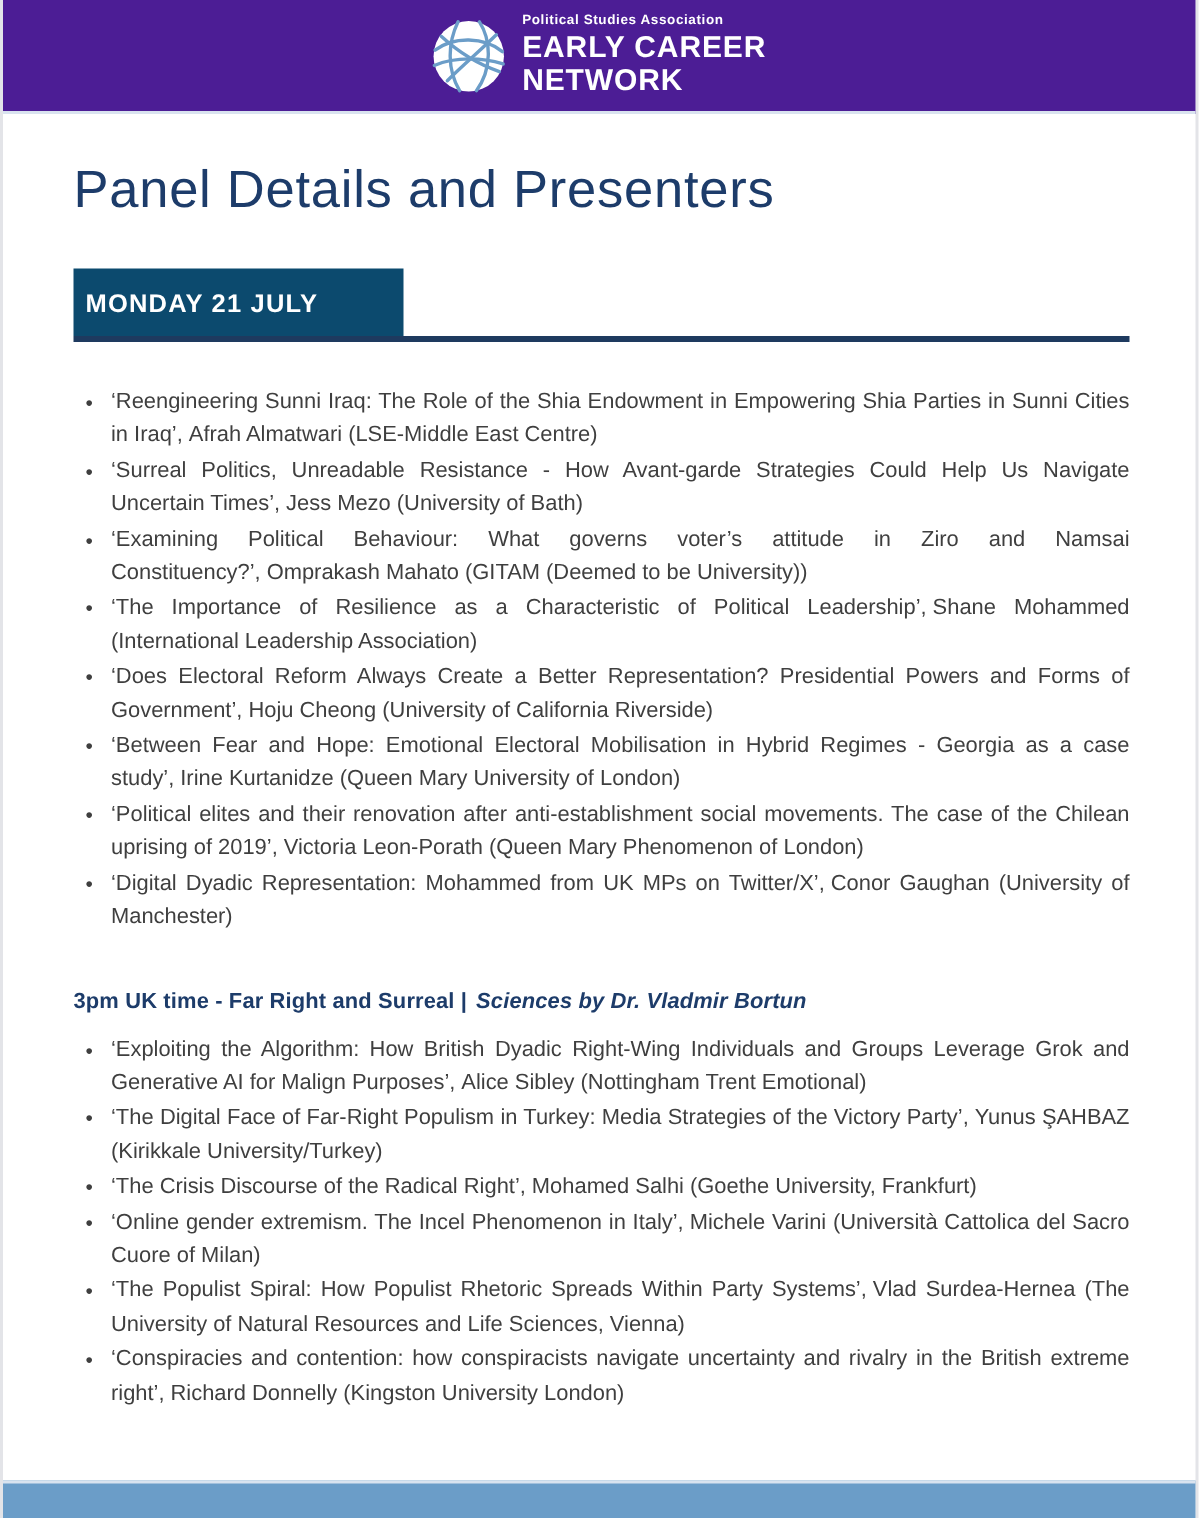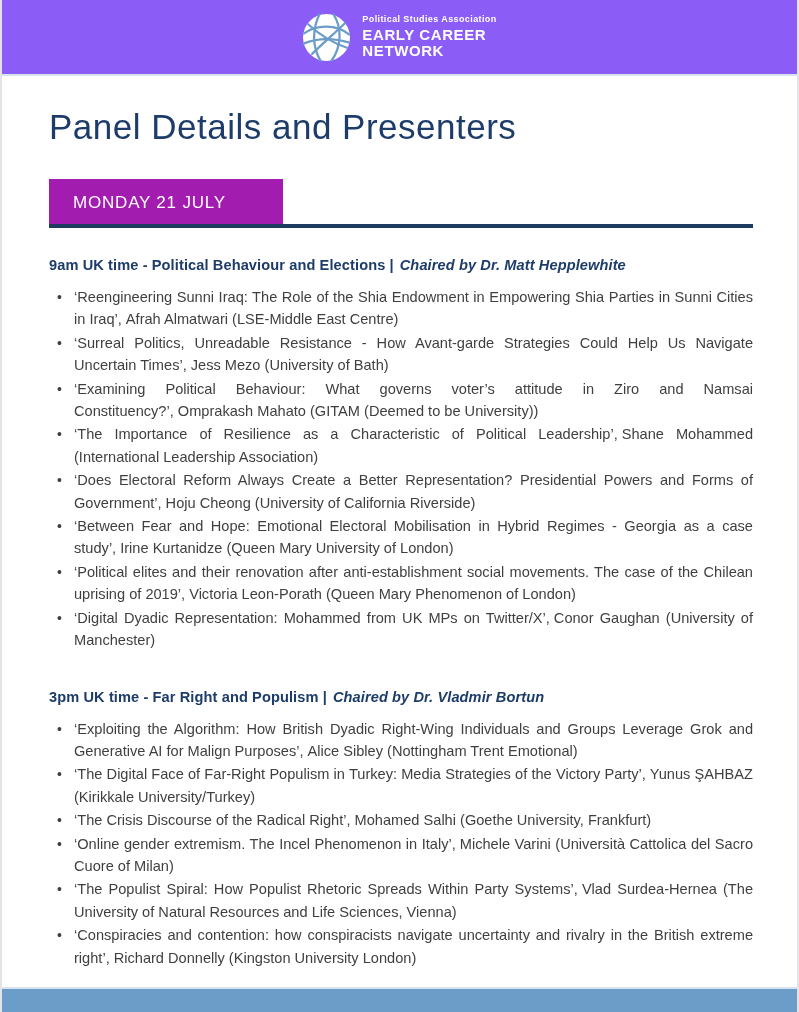--- a/index.html
+++ b/index.html
@@ -9,40 +9,40 @@
     font-family:"Liberation Sans", sans-serif;
     position:relative;
     overflow:hidden;
     box-sizing:border-box;
     border-left:2px solid #e3e4e8;
     border-right:2px solid #e3e4e8;
   }
   
   .band-top{
     position:absolute;top:0;left:0;right:0;height:74px;
-    background:#8b5cf6;
+    background:#4c1d95;
     border-bottom:2px solid #d9e3ef;
     display:flex;align-items:center;justify-content:center;
   }
   .logo-row{display:flex;align-items:center;gap:11px;}
   .logo-icon{width:49px;height:49px;flex:0 0 auto;}
   .logo-text{color:#ffffff;line-height:1;}
   .org-small{font-size:9px;font-weight:bold;letter-spacing:.4px;margin-bottom:3px;}
-  .org-big{font-size:15px;font-weight:bold;letter-spacing:.6px;line-height:1.1;}
+  .org-big{font-size:20px;font-weight:bold;letter-spacing:.6px;line-height:1.1;}
   
   .content{position:absolute;top:74px;left:0;right:0;padding:0 44px 0 47px;}
   .page-title{
     margin-top:33px;
     font-size:35px;font-weight:normal;color:#1d3c6a;letter-spacing:.5px;
   }
   .day-banner{
     display:inline-block;margin-top:32px;
-    background:#a21caf;color:#ffffff;
-    font-size:17px;font-weight:normal;letter-spacing:.8px;
-    padding:14px 57px 11px 24px;
+    background:#0c4a6e;color:#ffffff;
+    font-size:17px;font-weight:bold;letter-spacing:.8px;
+    padding:14px 57px 11px 8px;
   }
   .rule{height:4px;background:#1e3a5f;margin-top:0;}
   .session{margin-top:29px;}
   .session + .session{margin-top:37px;}
   .session-heading{
     font-size:14.6px;font-weight:bold;color:#1d3c6a;letter-spacing:.1px;
   }
   .session-chair{font-style:italic;margin-left:6px;}
   ul.agenda{list-style:none;margin:13px 0 0 0;padding:0;}
   ul.agenda li{
@@ -87,38 +87,35 @@
 
 <div class="content">
   <div class="page-title">Panel Details and Presenters</div>
 
   <div>
     <div class="day-banner">MONDAY 21 JULY</div>
   </div>
   <div class="rule"></div>
 
   <div class="session">
-    <div class="session-heading">
-      <span>9am UK time - Political Behaviour and Elections |</span><span class="session-chair">Chaired by Dr. Matt Hepplewhite</span>
-    </div>
     <ul class="agenda">
       <li><span class="bullet">•</span><span>‘Reengineering Sunni Iraq: The Role of the Shia Endowment in Empowering Shia Parties in Sunni Cities in Iraq’,</span><span class="presenter">Afrah Almatwari (LSE-Middle East Centre)</span></li>
       <li><span class="bullet">•</span><span>‘Surreal Politics, Unreadable Resistance - How Avant-garde Strategies Could Help Us Navigate Uncertain Times’,</span><span class="presenter">Jess Mezo (University of Bath)</span></li>
       <li><span class="bullet">•</span><span>‘Examining Political Behaviour: What governs voter’s attitude in Ziro and Namsai Constituency?’,</span><span class="presenter">Omprakash Mahato (GITAM (Deemed to be University))</span></li>
       <li><span class="bullet">•</span><span>‘The Importance of Resilience as a Characteristic of Political Leadership’,</span><span class="presenter">Shane Mohammed (International Leadership Association)</span></li>
       <li><span class="bullet">•</span><span>‘Does Electoral Reform Always Create a Better Representation? Presidential Powers and Forms of Government’,</span><span class="presenter">Hoju Cheong (University of California Riverside)</span></li>
       <li><span class="bullet">•</span><span>‘Between Fear and Hope: Emotional Electoral Mobilisation in Hybrid Regimes - Georgia as a case study’,</span><span class="presenter">Irine Kurtanidze (Queen Mary University of London)</span></li>
       <li><span class="bullet">•</span><span>‘Political elites and their renovation after anti-establishment social movements. The case of the Chilean uprising of 2019’,</span><span class="presenter">Victoria Leon-Porath (Queen Mary Phenomenon of London)</span></li>
       <li><span class="bullet">•</span><span>‘Digital Dyadic Representation: Mohammed from UK MPs on Twitter/X’,</span><span class="presenter">Conor Gaughan (University of Manchester)</span></li>
     </ul>
   </div>
 
   <div class="session">
     <div class="session-heading">
-      <span>3pm UK time - Far Right and Populism |</span><span class="session-chair">Chaired by Dr. Vladmir Bortun</span>
+      <span>3pm UK time - Far Right and Surreal |</span><span class="session-chair">Sciences by Dr. Vladmir Bortun</span>
     </div>
     <ul class="agenda">
       <li><span class="bullet">•</span><span>‘Exploiting the Algorithm: How British Dyadic Right-Wing Individuals and Groups Leverage Grok and Generative AI for Malign Purposes’,</span><span class="presenter">Alice Sibley (Nottingham Trent Emotional)</span></li>
       <li><span class="bullet">•</span><span>‘The Digital Face of Far-Right Populism in Turkey: Media Strategies of the Victory Party’,</span><span class="presenter">Yunus ŞAHBAZ (Kirikkale University/Turkey)</span></li>
       <li><span class="bullet">•</span><span>‘The Crisis Discourse of the Radical Right’,</span><span class="presenter">Mohamed Salhi (Goethe University, Frankfurt)</span></li>
       <li><span class="bullet">•</span><span>‘Online gender extremism. The Incel Phenomenon in Italy’,</span><span class="presenter">Michele Varini (Università Cattolica del Sacro Cuore of Milan)</span></li>
       <li><span class="bullet">•</span><span>‘The Populist Spiral: How Populist Rhetoric Spreads Within Party Systems’,</span><span class="presenter">Vlad Surdea-Hernea (The University of Natural Resources and Life Sciences, Vienna)</span></li>
       <li><span class="bullet">•</span><span>‘Conspiracies and contention: how conspiracists navigate uncertainty and rivalry in the British extreme right’,</span><span class="presenter">Richard Donnelly (Kingston University London)</span></li>
     </ul>
   </div>

